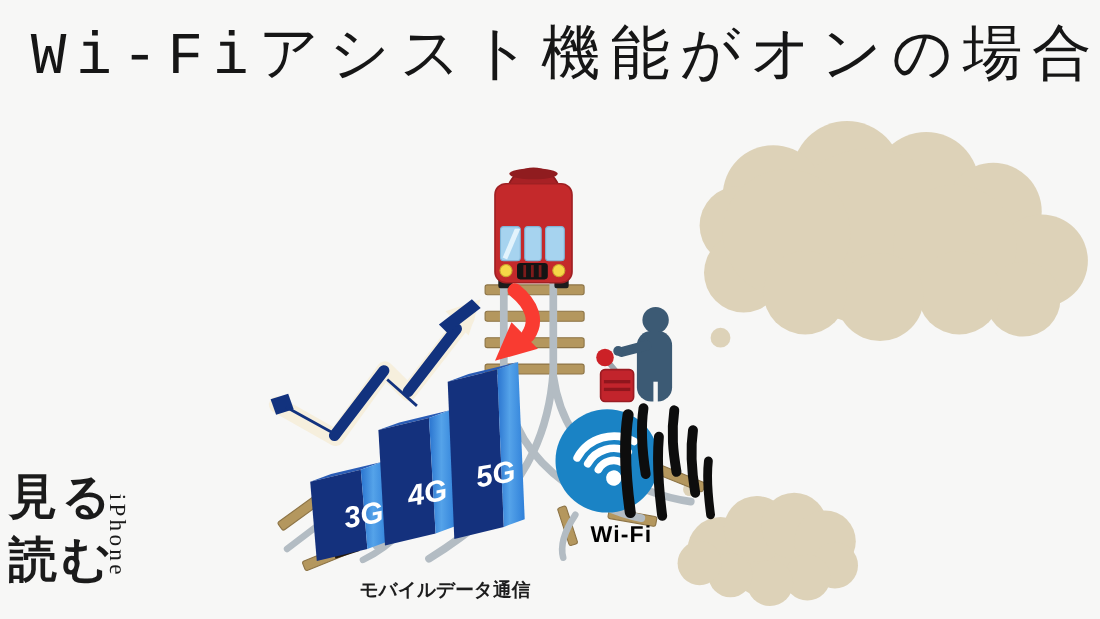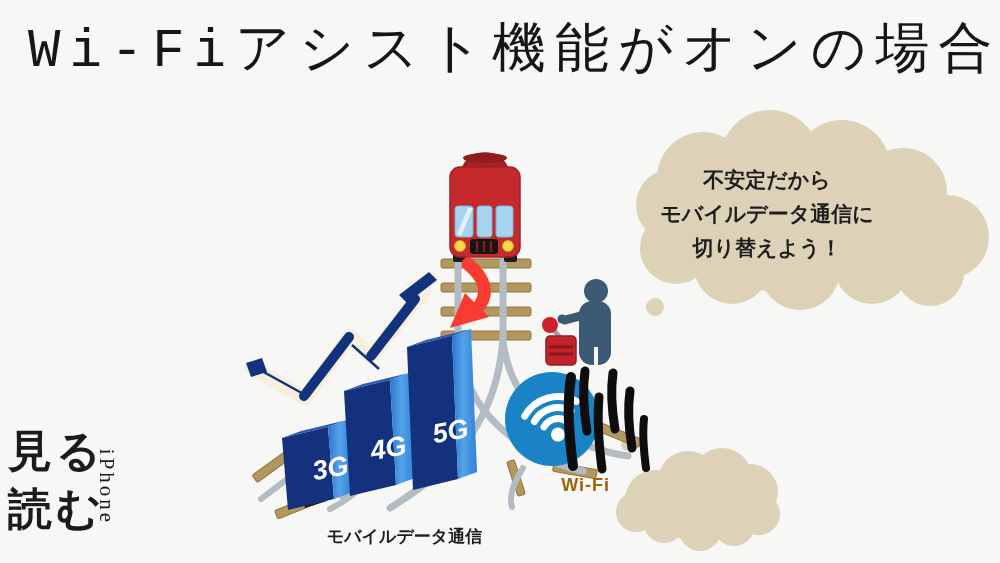--- a/index.html
+++ b/index.html
@@ -29,22 +29,22 @@
   }
   .bubble-text{
     position:absolute;left:642px;top:163px;width:250px;text-align:center;
     font-size:21px;font-weight:bold;color:#1d1d1d;line-height:34px;
   }
   .small-bubble-text{
     position:absolute;left:612px;top:481px;width:165px;text-align:center;
     font-size:18px;font-weight:bold;color:#1d1d1d;
   }
   .wifi-label{
-    position:absolute;left:520px;top:475px;width:90px;text-align:right;
-    font-size:18px;font-weight:bold;color:#a16207;letter-spacing:1px;
+    position:absolute;left:520px;top:475px;width:90px;text-align:center;
+    font-size:21px;font-weight:bold;color:#000000;letter-spacing:1px;
   }
   .mobile-label{
     position:absolute;left:317px;top:525px;width:175px;text-align:center;
     font-size:17px;font-weight:bold;color:#1d1d1d;
   }
   .bar-label{
     font-style:italic;font-weight:bold;fill:#ffffff;font-size:27px;
     font-family:"Liberation Sans","DejaVu Sans",sans-serif;
   }
 </style>
@@ -218,23 +218,18 @@
       <path d="M 644 419 C 642 436 644 453 646 468" stroke-width="8"></path>
     </g>
   </svg>
 
   <div class="page-title">Wi-Fiアシスト機能がオンの場合</div>
 
   <div class="logo-word" id="logo-word-top">見る</div>
   <div class="logo-word" id="logo-word-bottom">読む</div>
   <div class="logo-brand">iPhone</div>
 
-  <div class="bubble-text">
-    <div>不安定だから</div>
-    <div>モバイルデータ通信に</div>
-    <div>切り替えよう！</div>
-  </div>
 
 
   <div class="wifi-label">Wi-Fi</div>
   <div class="mobile-label">モバイルデータ通信</div>
 
 </div>
 
 </body></html>

